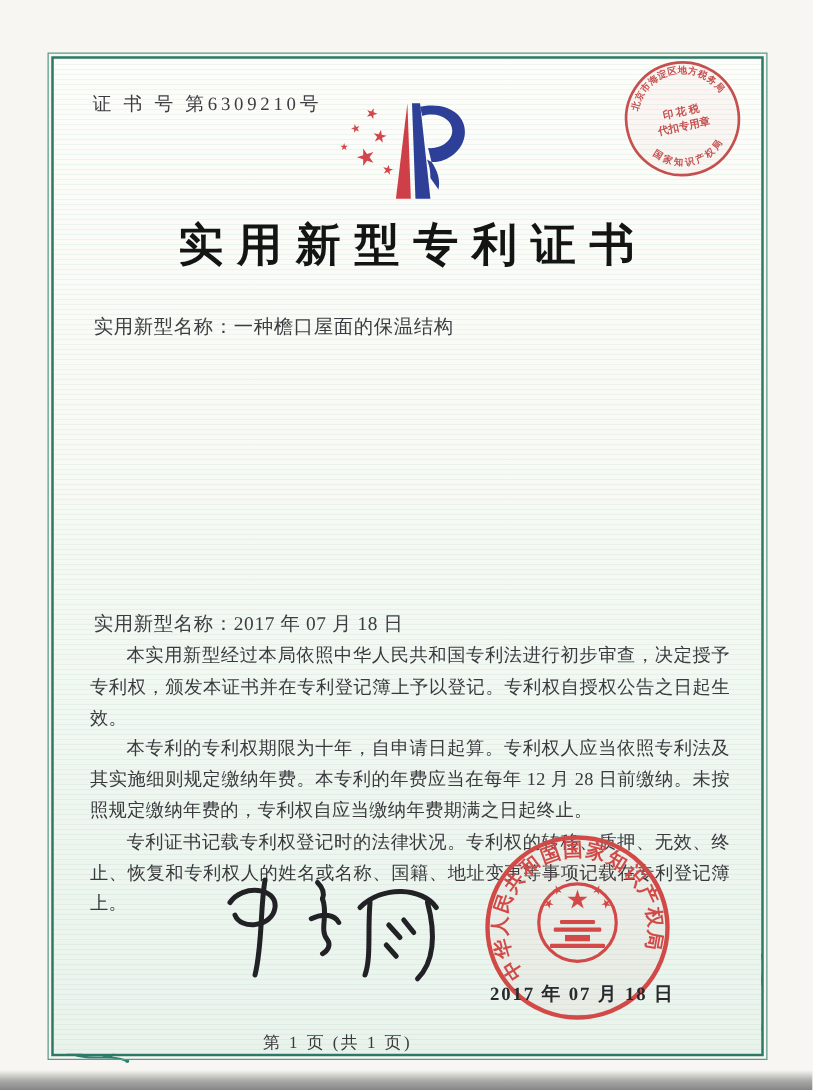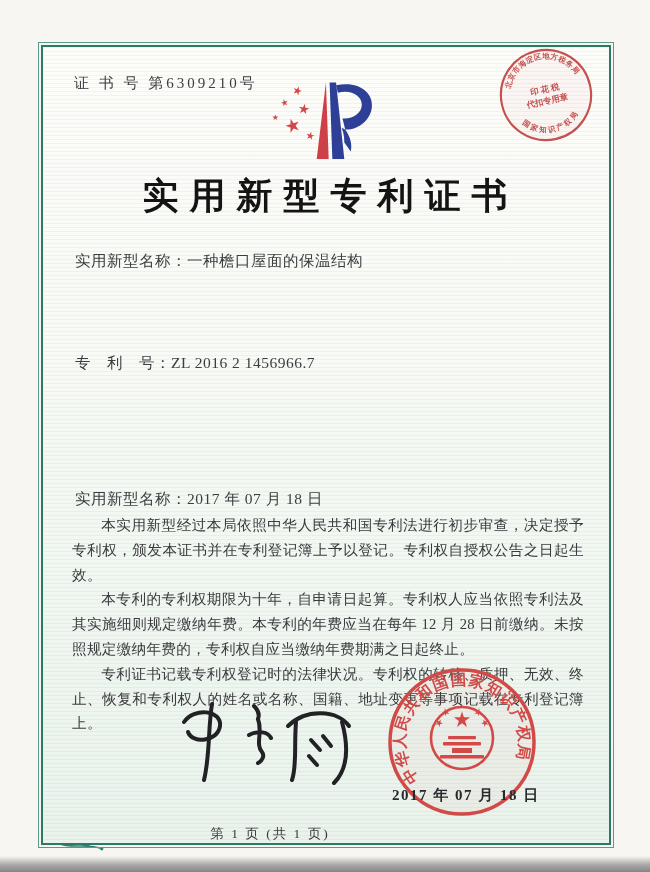--- a/index.html
+++ b/index.html
@@ -158,23 +158,20 @@
       <path d="M75,5 L82,5 L91,88 L78,88 Z"></path>
       <path d="M82,8 C107,3 122,16 121,31 C120,47 104,57 92,56 L89,44 C100,45 110,38 110,29 C110,19 98,12 84,16 Z"></path>
       <path d="M92,56 C97,63 100,72 98,80 L91,70 C91,63 90,59 88,54 Z"></path>
     </g>
   </svg>
 
   <div class="cert-title">实用新型专利证书</div>
 
   <div class="field" style="top:251px">
     <span class="f-label">实用新型名称：</span><span class="f-value">一种檐口屋面的保温结构</span>
-  </div>
-  <div class="field" style="top:353px">
-    <span class="f-label">专　利　号：</span><span class="f-value">ZL 2016 2 1456966.7</span>
   </div>
   <div class="field" style="top:489px">
     <span class="f-label">实用新型名称：</span><span class="f-value">2017 年 07 月 18 日</span>
   </div>
 
   <div class="paras">
     <p>本实用新型经过本局依照中华人民共和国专利法进行初步审查，决定授予专利权，颁发本证书并在专利登记簿上予以登记。专利权自授权公告之日起生效。</p>
     <p>本专利的专利权期限为十年，自申请日起算。专利权人应当依照专利法及其实施细则规定缴纳年费。本专利的年费应当在每年 12 月 28 日前缴纳。未按照规定缴纳年费的，专利权自应当缴纳年费期满之日起终止。</p>
     <p>专利证书记载专利权登记时的法律状况。专利权的转移、质押、无效、终止、恢复和专利权人的姓名或名称、国籍、地址变更等事项记载在专利登记簿上。</p>
   </div>

